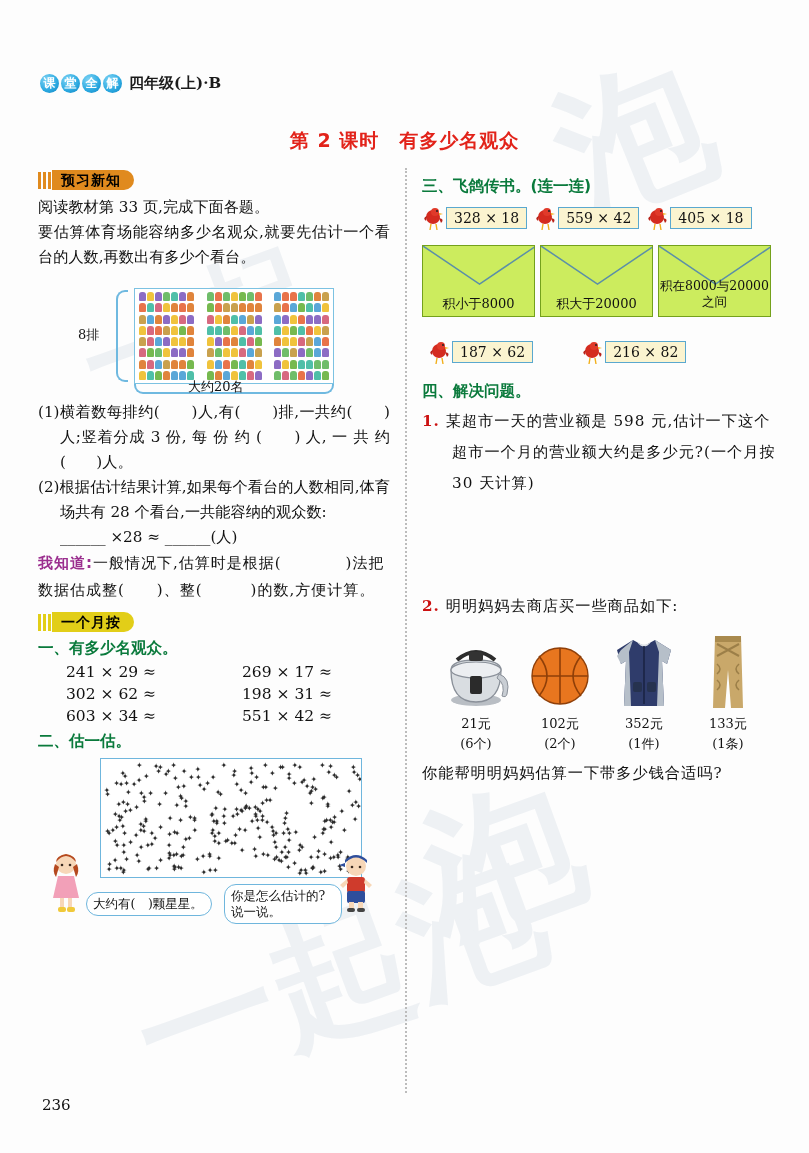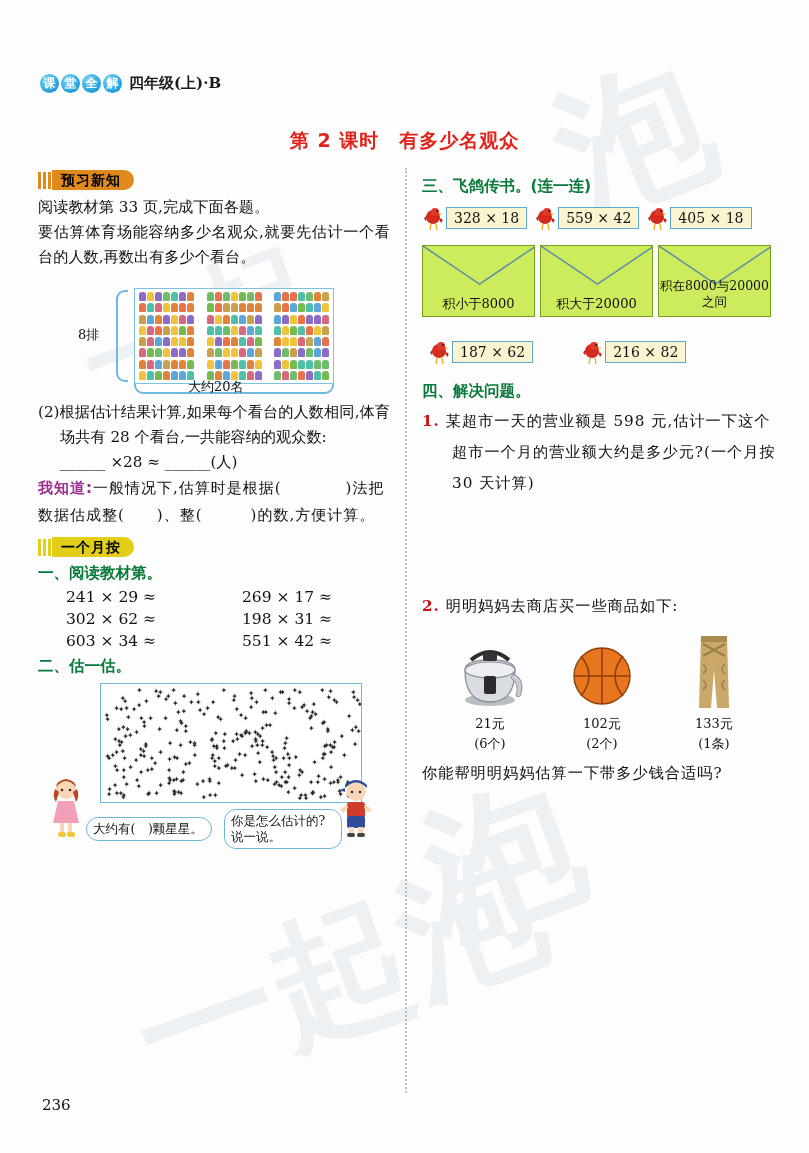--- a/index.html
+++ b/index.html
@@ -577,37 +577,38 @@
               <div class="seat" style="background: rgb(140, 108, 196);"></div>
               <div class="seat" style="background: rgb(79, 191, 168);"></div>
               <div class="seat" style="background: rgb(118, 185, 79);"></div>
             </div>
           </div>
         </div>
       <div class="brace-bottom"></div>
       <div class="label-20">大约20名</div>
     </div>
 
+    <div class="ptext sub">(1)横着数每排约(　　)人,有(　　)排,一共约(　　)人;竖着分成 3 份, 每 份 约 (　　) 人, 一 共 约 (　　)人。</div>
     <div class="ptext sub">(2)根据估计结果计算,如果每个看台的人数相同,体育场共有 28 个看台,一共能容纳的观众数:</div>
     <div class="ptext sub2">______ ×28 ≈ ______(人)</div>
 
     <div class="know-block">
       <span class="purple">我知道:</span><span>一般情况下,估算时是根据(　　　　)法把数据估成整(　　)、整(　　　)的数,方便计算。</span>
     </div>
 
     <div class="badge-row" style="margin-top:8px">
       <div class="bars bars-yellow">
           <i></i>
           <i></i>
           <i></i>
         </div>
       <div class="badge badge-yellow">一个月按</div>
     </div>
 
-    <div class="green-head">一、阅读教材第。</div>
+    <div class="green-head">一、有多少名观众。</div>
 
     <div class="est-grid">
       <div>241 × 29 ≈</div>
       <div>269 × 17 ≈</div>
       <div>302 × 62 ≈</div>
       <div>198 × 31 ≈</div>
       <div>603 × 34 ≈</div>
       <div>551 × 42 ≈</div>
     </div>
 
@@ -1061,20 +1062,35 @@
             <circle cx="37" cy="46" r="28" fill="none" stroke="#8f3f08" stroke-width="1.4"></circle>
             <path d="M9 46 h56 M37 18 v56" stroke="#8f3f08" stroke-width="1.6" fill="none"></path>
             <path d="M16 26 q16 20 0 40" stroke="#8f3f08" stroke-width="1.6" fill="none"></path>
             <path d="M58 26 q-16 20 0 40" stroke="#8f3f08" stroke-width="1.6" fill="none"></path>
           </svg>
         </div>
         <div class="price">102元</div>
         <div class="price">(2个)</div>
       </div>
 
+      <div class="product">
+        <div class="art">
+          <svg viewBox="0 0 74 82" width="74" height="82">
+            <path d="M26 10 L37 16 L48 10 L64 20 L60 34 L55 31 L57 76 L17 76 L19 31 L14 34 L10 20Z" fill="#2f3c6b"></path>
+            <path d="M26 10 L14 20 L10 26 L14 34 L19 31 L17 76 L24 76 L22 22Z" fill="#b6bfc9"></path>
+            <path d="M48 10 L64 20 L60 34 L55 31 L57 76 L50 76 L52 22Z" fill="#b6bfc9"></path>
+            <path d="M30 12 q7 9 14 0 q-7 5 -14 0Z" fill="#dfe3e8"></path>
+            <line x1="37" y1="16" x2="37" y2="74" stroke="#1b2444" stroke-width="1.6"></line>
+            <rect x="26" y="52" width="9" height="10" rx="2" fill="#26324f"></rect>
+            <rect x="40" y="52" width="9" height="10" rx="2" fill="#26324f"></rect>
+          </svg>
+        </div>
+        <div class="price">352元</div>
+        <div class="price">(1件)</div>
+      </div>
 
       <div class="product">
         <div class="art">
           <svg viewBox="0 0 74 82" width="74" height="82">
             <path d="M24 6 L50 6 L52 78 L40 78 L37 40 L34 78 L22 78Z" fill="#c9a86a"></path>
             <path d="M24 6 L50 6 L50 12 L24 12Z" fill="#a98a4e"></path>
             <path d="M26 14 L48 26 M48 14 L26 26" stroke="#9c7f48" stroke-width="2" fill="none"></path>
             <path d="M26 34 q6 5 0 10 M48 34 q-6 5 0 10 M26 50 q6 5 0 10 M48 50 q-6 5 0 10" stroke="#9c7f48" stroke-width="1.6" fill="none"></path>
           </svg>
         </div>

